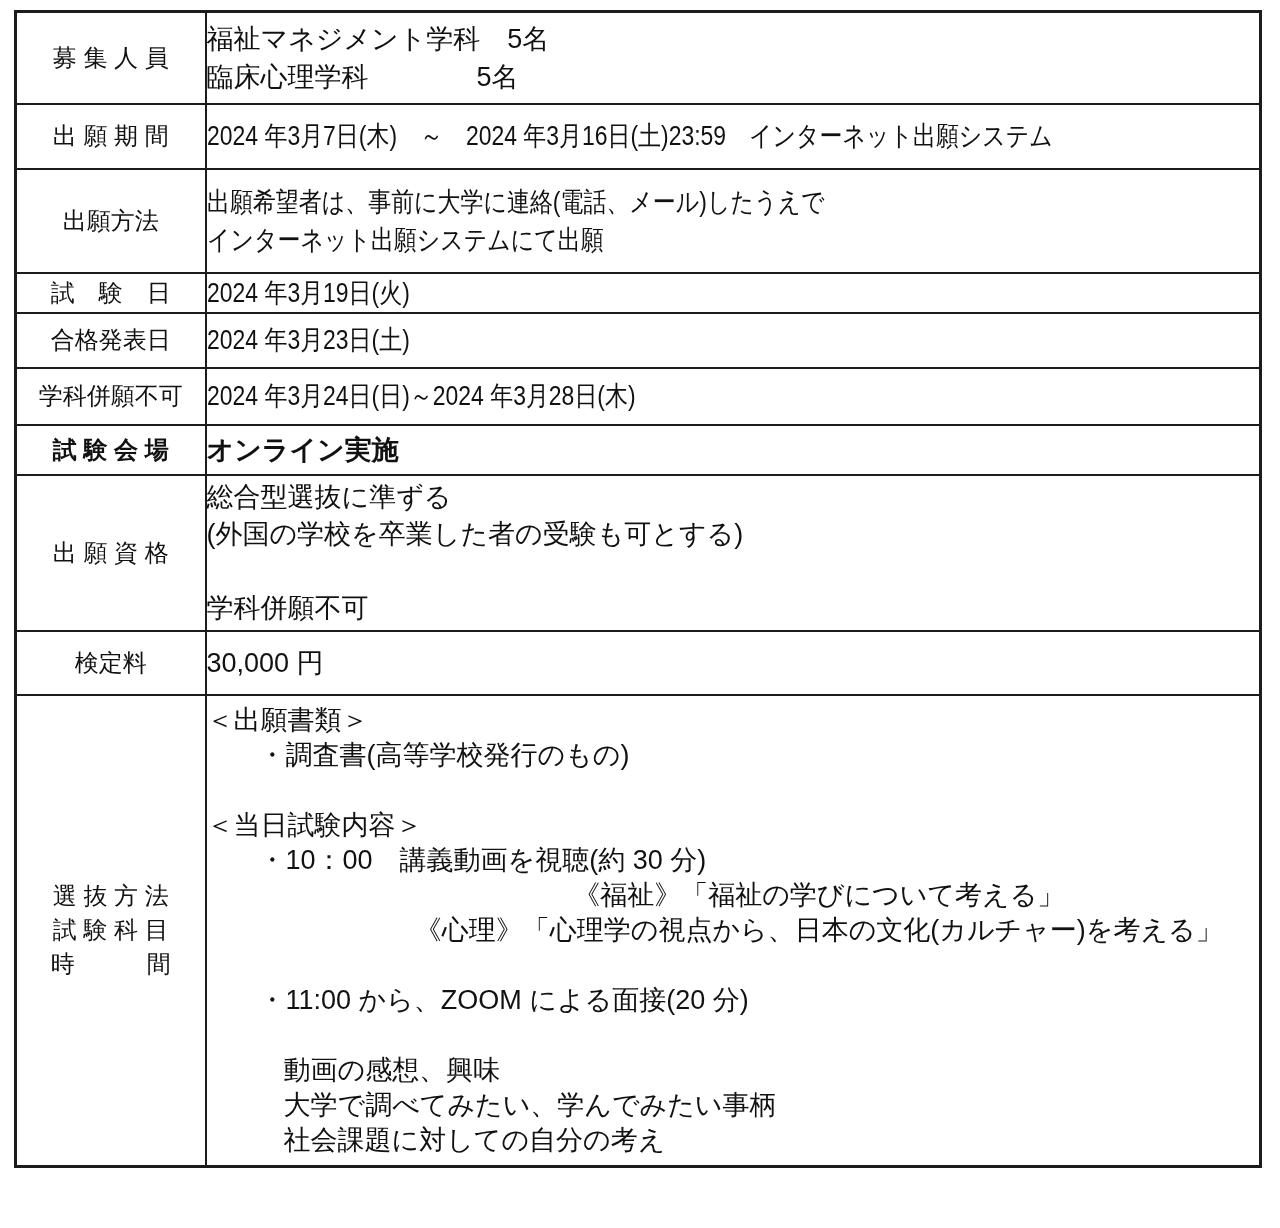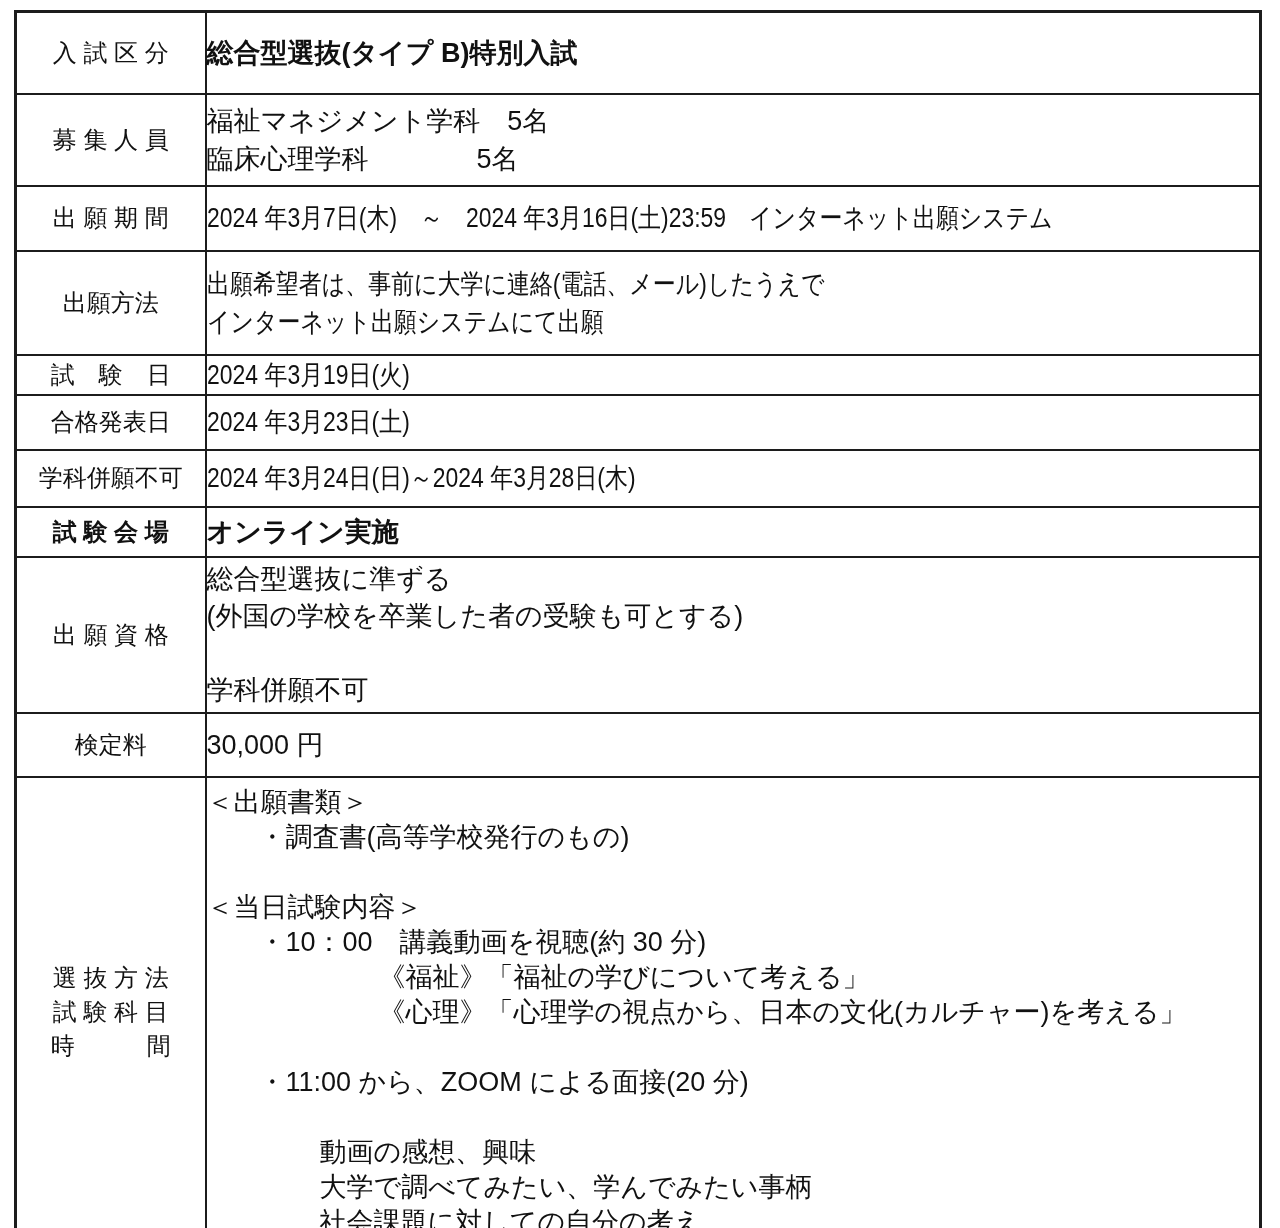--- a/index.html
+++ b/index.html
@@ -50,22 +50,22 @@
     line-height: 38px;
     white-space: pre;
   }
   .row-senbatsu .content-line { line-height: 35px; }
   .row-shikaku .content-line { line-height: 37px; }
   .content-line.blank { min-height: 1em; }
   .content-line.bold { font-weight: bold; }
   
   .ind0 { padding-left: 0; }
   .ind1 { padding-left: 52px; }
-  .ind2 { padding-left: 77px; margin-left: 36px; }
-  .ind3 { padding-left: 172px; }
+  .ind2 { padding-left: 77px; }
+  .ind3 { padding-left: 172px; text-align: center; }
   
   .narrow-text {
     display: inline-block;
     transform: scaleX(0.85);
     transform-origin: 0 50%;
   }
   
   .row-kubun      { height: 82px; }
   .row-boshu      { height: 92px; }
   .row-kikan      { height: 65px; }
@@ -77,26 +77,20 @@
   .row-shikaku    { height: 156px; }
   .row-kentei     { height: 64px; }
   .row-senbatsu   { height: 472px; }
 </style>
 </head>
 <body>
 
 <div class="page">
   <table class="doc">
     <tbody id="table-body">
-        <tr class="row-kubun">
-          <td class="label-cell"><div class="label-line">入 試 区 分</div></td>
-          <td class="content-cell">
-            <div class="content-line ind0 bold"><span>総合型選抜(タイプ B)特別入試</span></div>
-          </td>
-        </tr>
         <tr class="row-boshu">
           <td class="label-cell"><div class="label-line">募 集 人 員</div></td>
           <td class="content-cell">
             <div class="content-line ind0"><span>福祉マネジメント学科　5名</span></div>
             <div class="content-line ind0"><span>臨床心理学科　　　　5名</span></div>
           </td>
         </tr>
         <tr class="row-kikan">
           <td class="label-cell"><div class="label-line">出 願 期 間</div></td>
           <td class="content-cell">

